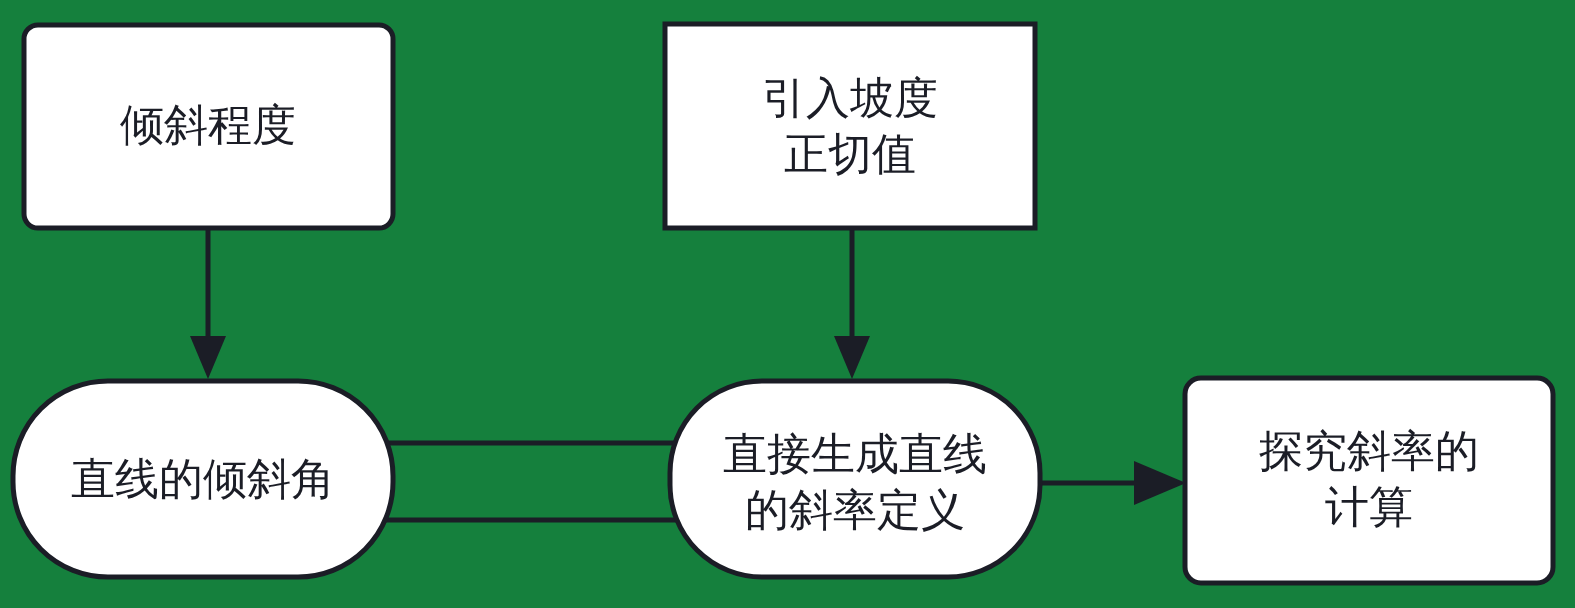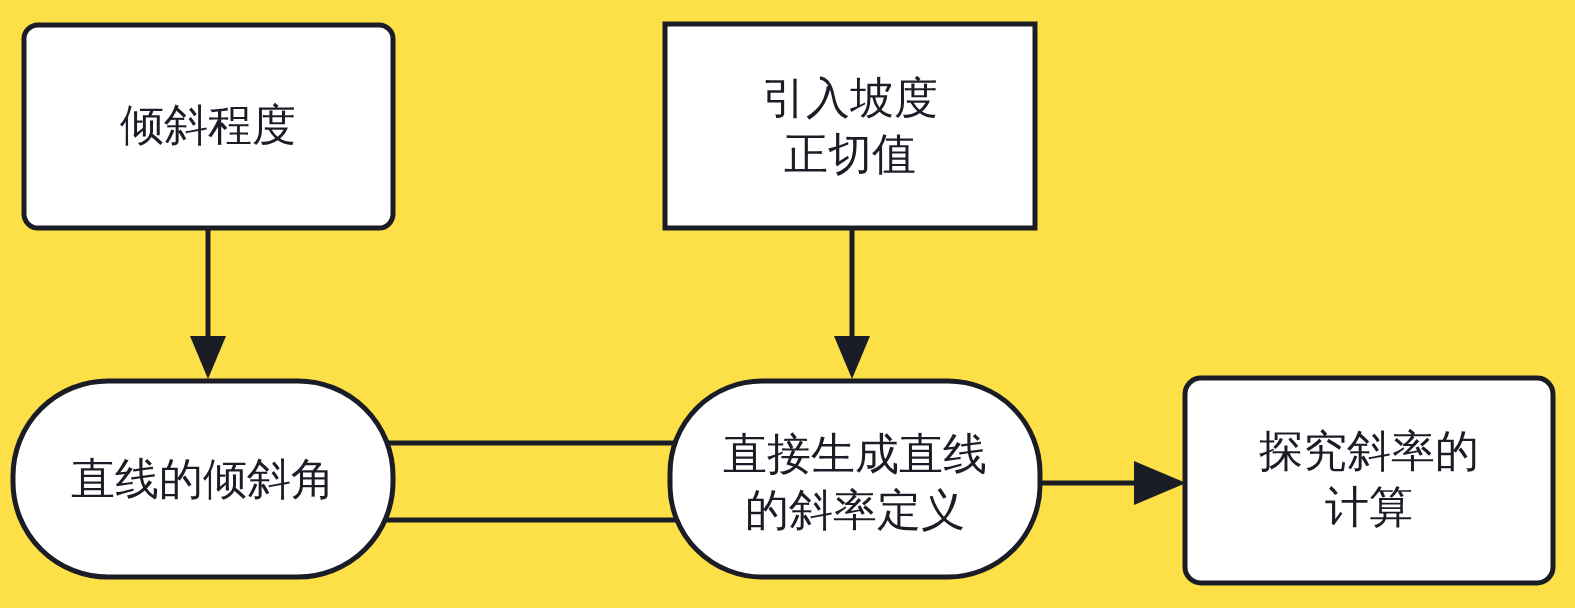--- a/index.html
+++ b/index.html
@@ -7,21 +7,21 @@
     padding: 0;
     background: #ffffff;
   }
   body {
     font-family: "Liberation Sans", "DejaVu Sans", sans-serif;
   }
   #diagram-root {
     position: relative;
     width: 1575px;
     height: 608px;
-    background: #fde047;
+    background: #15803d;
     overflow: hidden;
   }
   #flow-svg {
     position: absolute;
     left: 0;
     top: 0;
     width: 1575px;
     height: 608px;
     display: block;
   }

